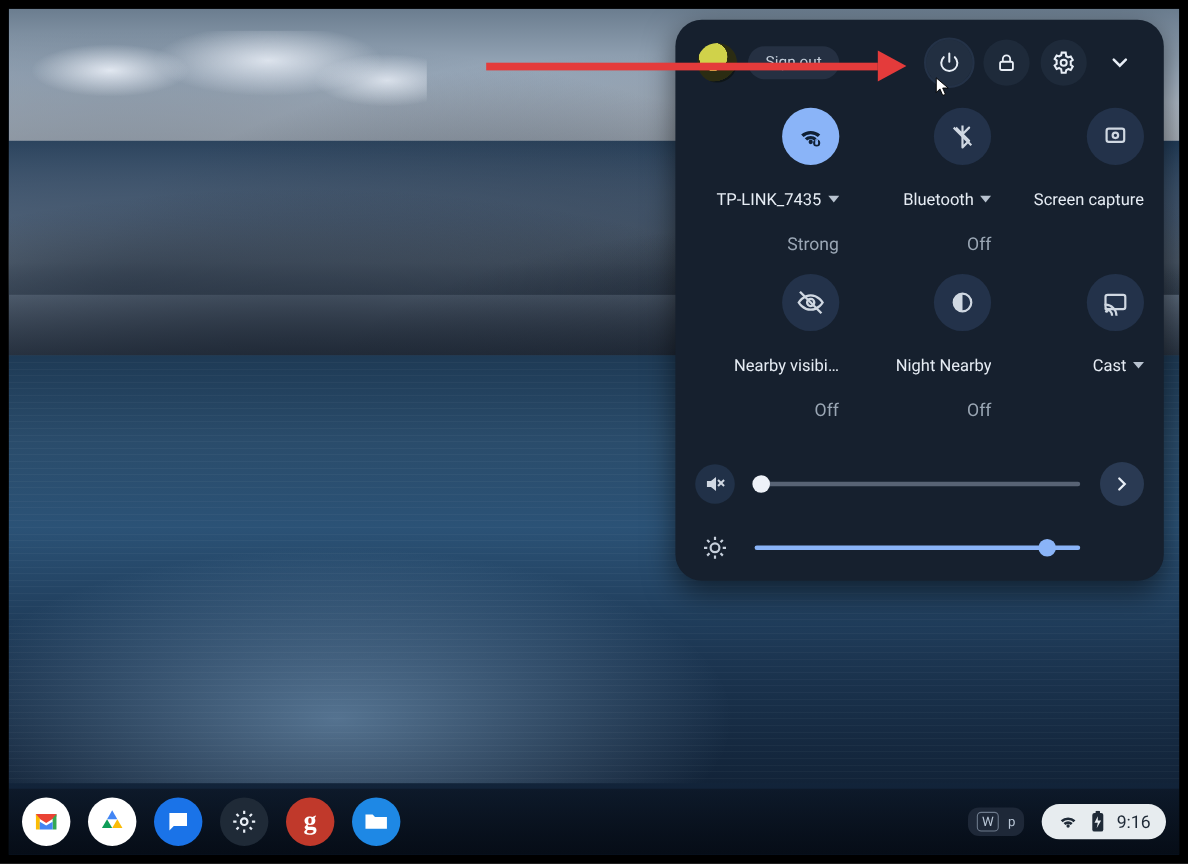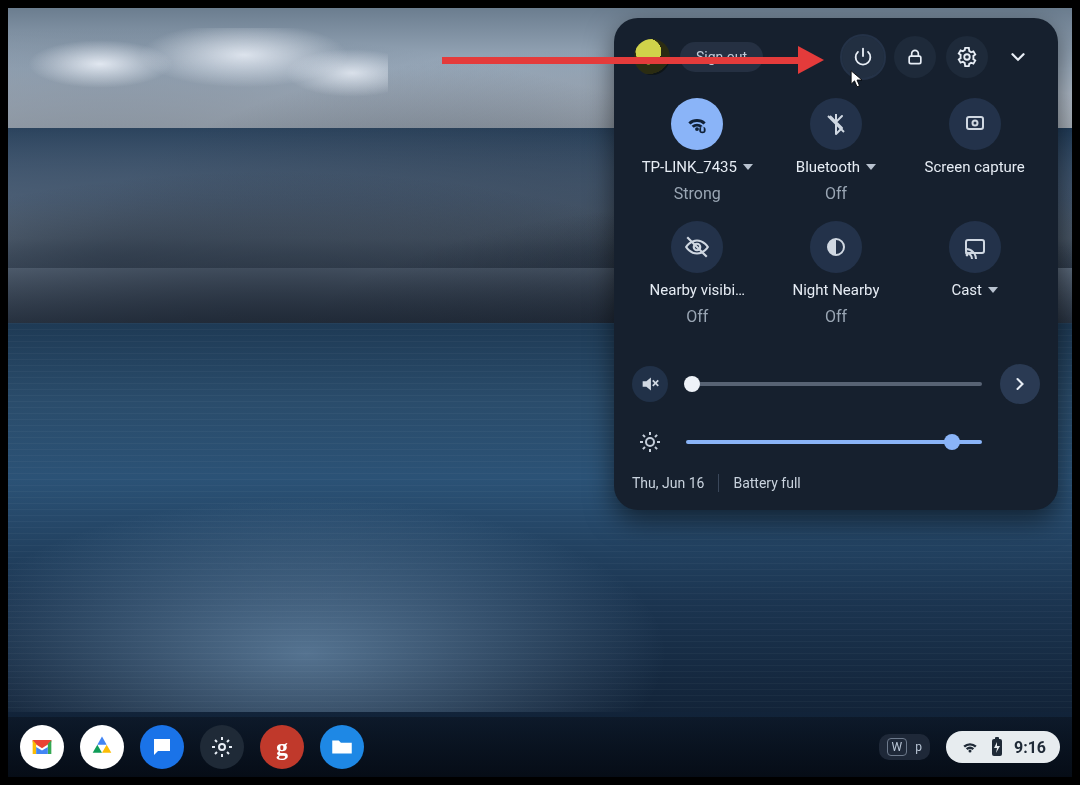--- a/index.html
+++ b/index.html
@@ -61,39 +61,39 @@
     background:#fff; font-weight:700;
   }
   .shelf-spacer { flex:1; }
   .tray-box {
     display:flex; gap:8px; background:#1e2838; border-radius:10px;
     padding:4px 8px; color:#b9c6d6; font-size:12px; align-items:center;
   }
   .status-pill {
     display:flex; gap:10px; align-items:center;
     background:#e7ecef; color:#1f2a37; border-radius:22px;
-    padding:6px 14px; font-size:16px; font-weight:700;
+    padding:6px 14px; font-size:16px; font-weight:400;
   }
 
   
   .panel {
     position:absolute; top:10px; right:14px; width:444px;
     border-radius:24px; padding:12px 18px 18px 18px;
     background:#16202e; color:#e7edf4;
     box-shadow: 0 10px 28px rgba(0,0,0,.55);
   }
   .panel-header { display:flex; align-items:center; gap:10px; padding:6px 2px 2px 2px; }
   .avatar { width:36px; height:36px; border-radius:50%; background:radial-gradient(circle at 40% 35%, #d0d24a 0 40%, #2b2c12 41% 70%, #0e1518 71%); }
   .signout-pill { background:#253042; color:#c2ccd8; border-radius:20px; padding:7px 16px; font-size:14px; cursor:pointer; }
 
   .icon-btn { width:42px; height:42px; border-radius:50%; background:#1e2a3a; display:flex; align-items:center; justify-content:center; cursor:pointer; }
   .icon-btn.hl { background:#222f41; outline:2px solid rgba(140,180,255,.12); }
 
   .grid { display:grid; grid-template-columns:repeat(3,1fr); gap:18px 8px; margin-top:18px; }
-  .tile { display:flex; flex-direction:column; align-items:center; gap:8px; }
+  .tile { display:flex; flex-direction:column; align-items:flex-end; gap:22px; }
   .tile .circle { width:52px; height:52px; border-radius:50%; background:#23324a; display:flex; align-items:center; justify-content:center; color:#dbe4ee; }
   .tile .circle.on { background:#8ab4f8; color:#102035; }
   .tile .label { font-size:15px; color:#e6ecf4; text-align:center; display:flex; gap:6px; align-items:center; max-width:130px; white-space:nowrap; overflow:hidden; text-overflow:ellipsis;}
   .tile .sub { font-size:16px; color:#9aa6b4; }
   .dd-caret { width:0;height:0;border-left:5px solid transparent;border-right:5px solid transparent;border-top:6px solid #b8c2cf; display:inline-block;}
 
   .sliders { margin-top:20px; display:flex; flex-direction:column; gap:26px; }
   .slider-row { display:flex; align-items:center; gap:18px; }
   .slider-icon { width:36px; height:36px; border-radius:50%; background:#213148; display:flex; align-items:center; justify-content:center;}
   .track { flex:1; position:relative; height:4px; background:#586374; border-radius:4px; }
@@ -267,25 +267,20 @@
               <path d="M12 2v3M12 19v3M2 12h3M19 12h3M4.9 4.9l2.1 2.1M17 17l2.1 2.1M19.1 4.9 17 7M7 17l-2.1 2.1"></path>
             </svg>
         </div>
         <div class="track bright">
           <div class="thumb" style="left:90%"></div>
         </div>
         <div style="width:40px"></div>
       </div>
     </div>
 
-    <div class="footer">
-      <span>Thu, Jun 16</span>
-      <span class="sep"></span>
-      <span>Battery full</span>
-    </div>
   </div>
 
   <div class="arrow-wrap">
     <div class="arrow-line"></div>
       <div class="arrow-head"></div>
   </div>
 
   <svg class="cursor" viewBox="0 0 16 24">
       <path d="M1 1l0 16 4-4 3 7 3-1-3-7 6 0z" fill="#fff" stroke="#000" stroke-width="1"></path>
     </svg>

